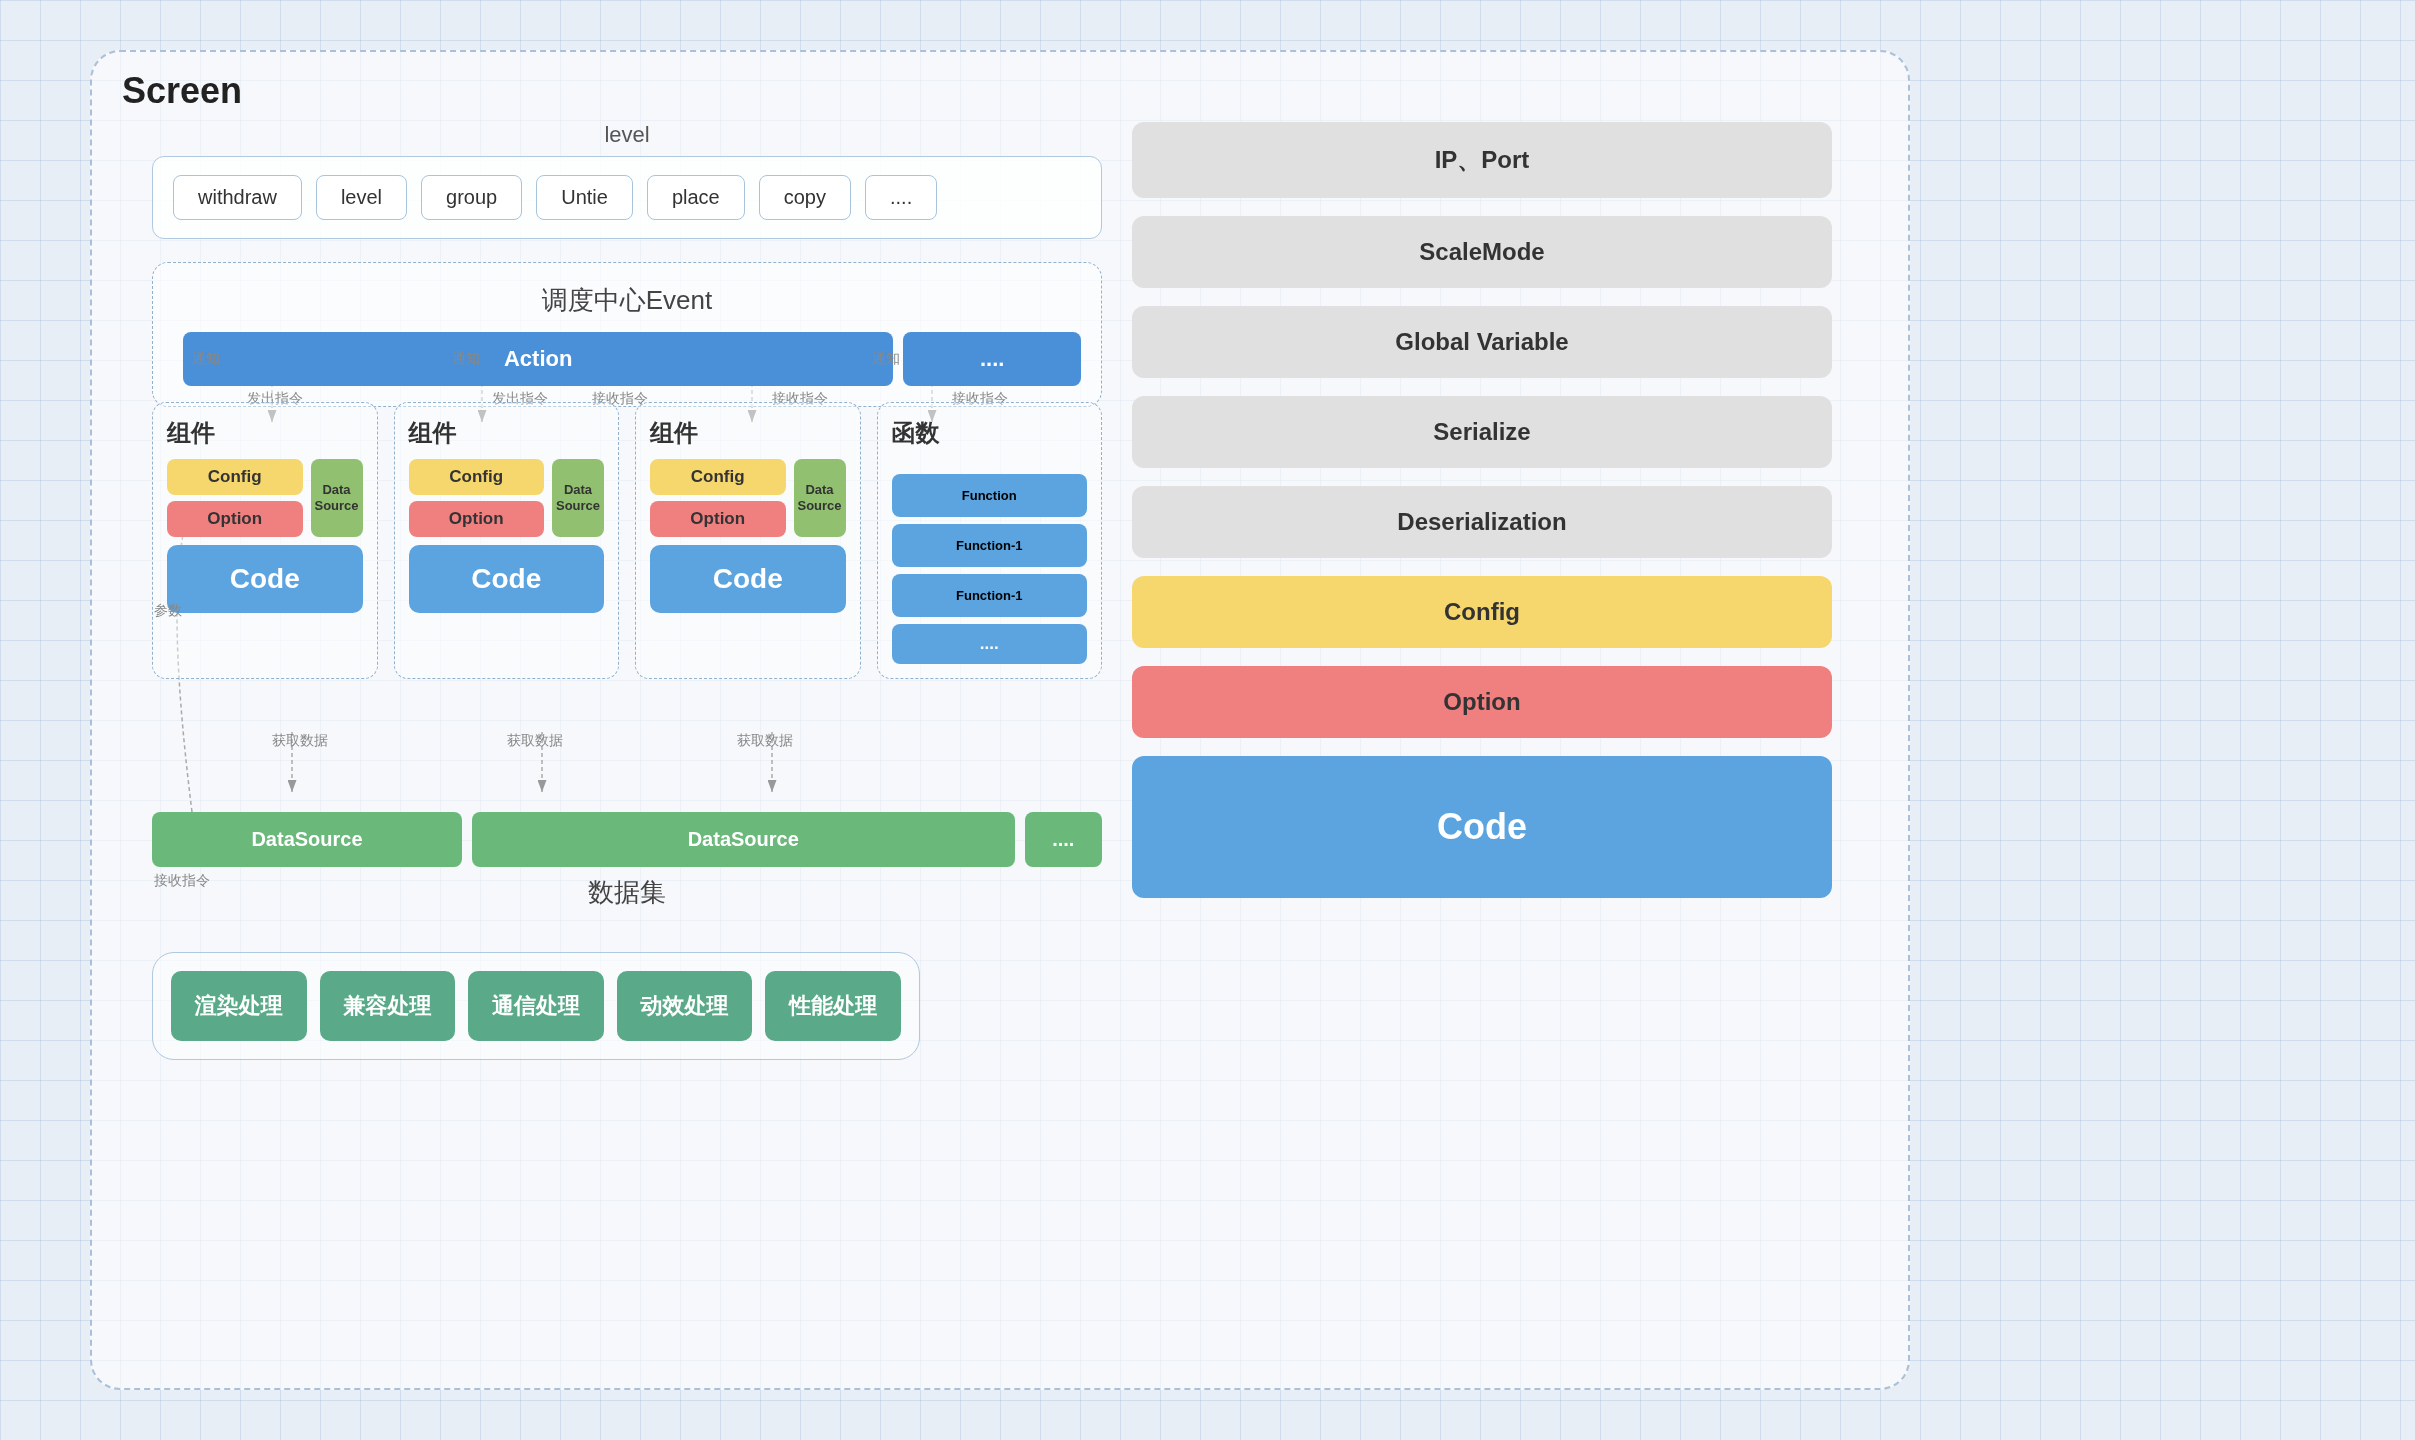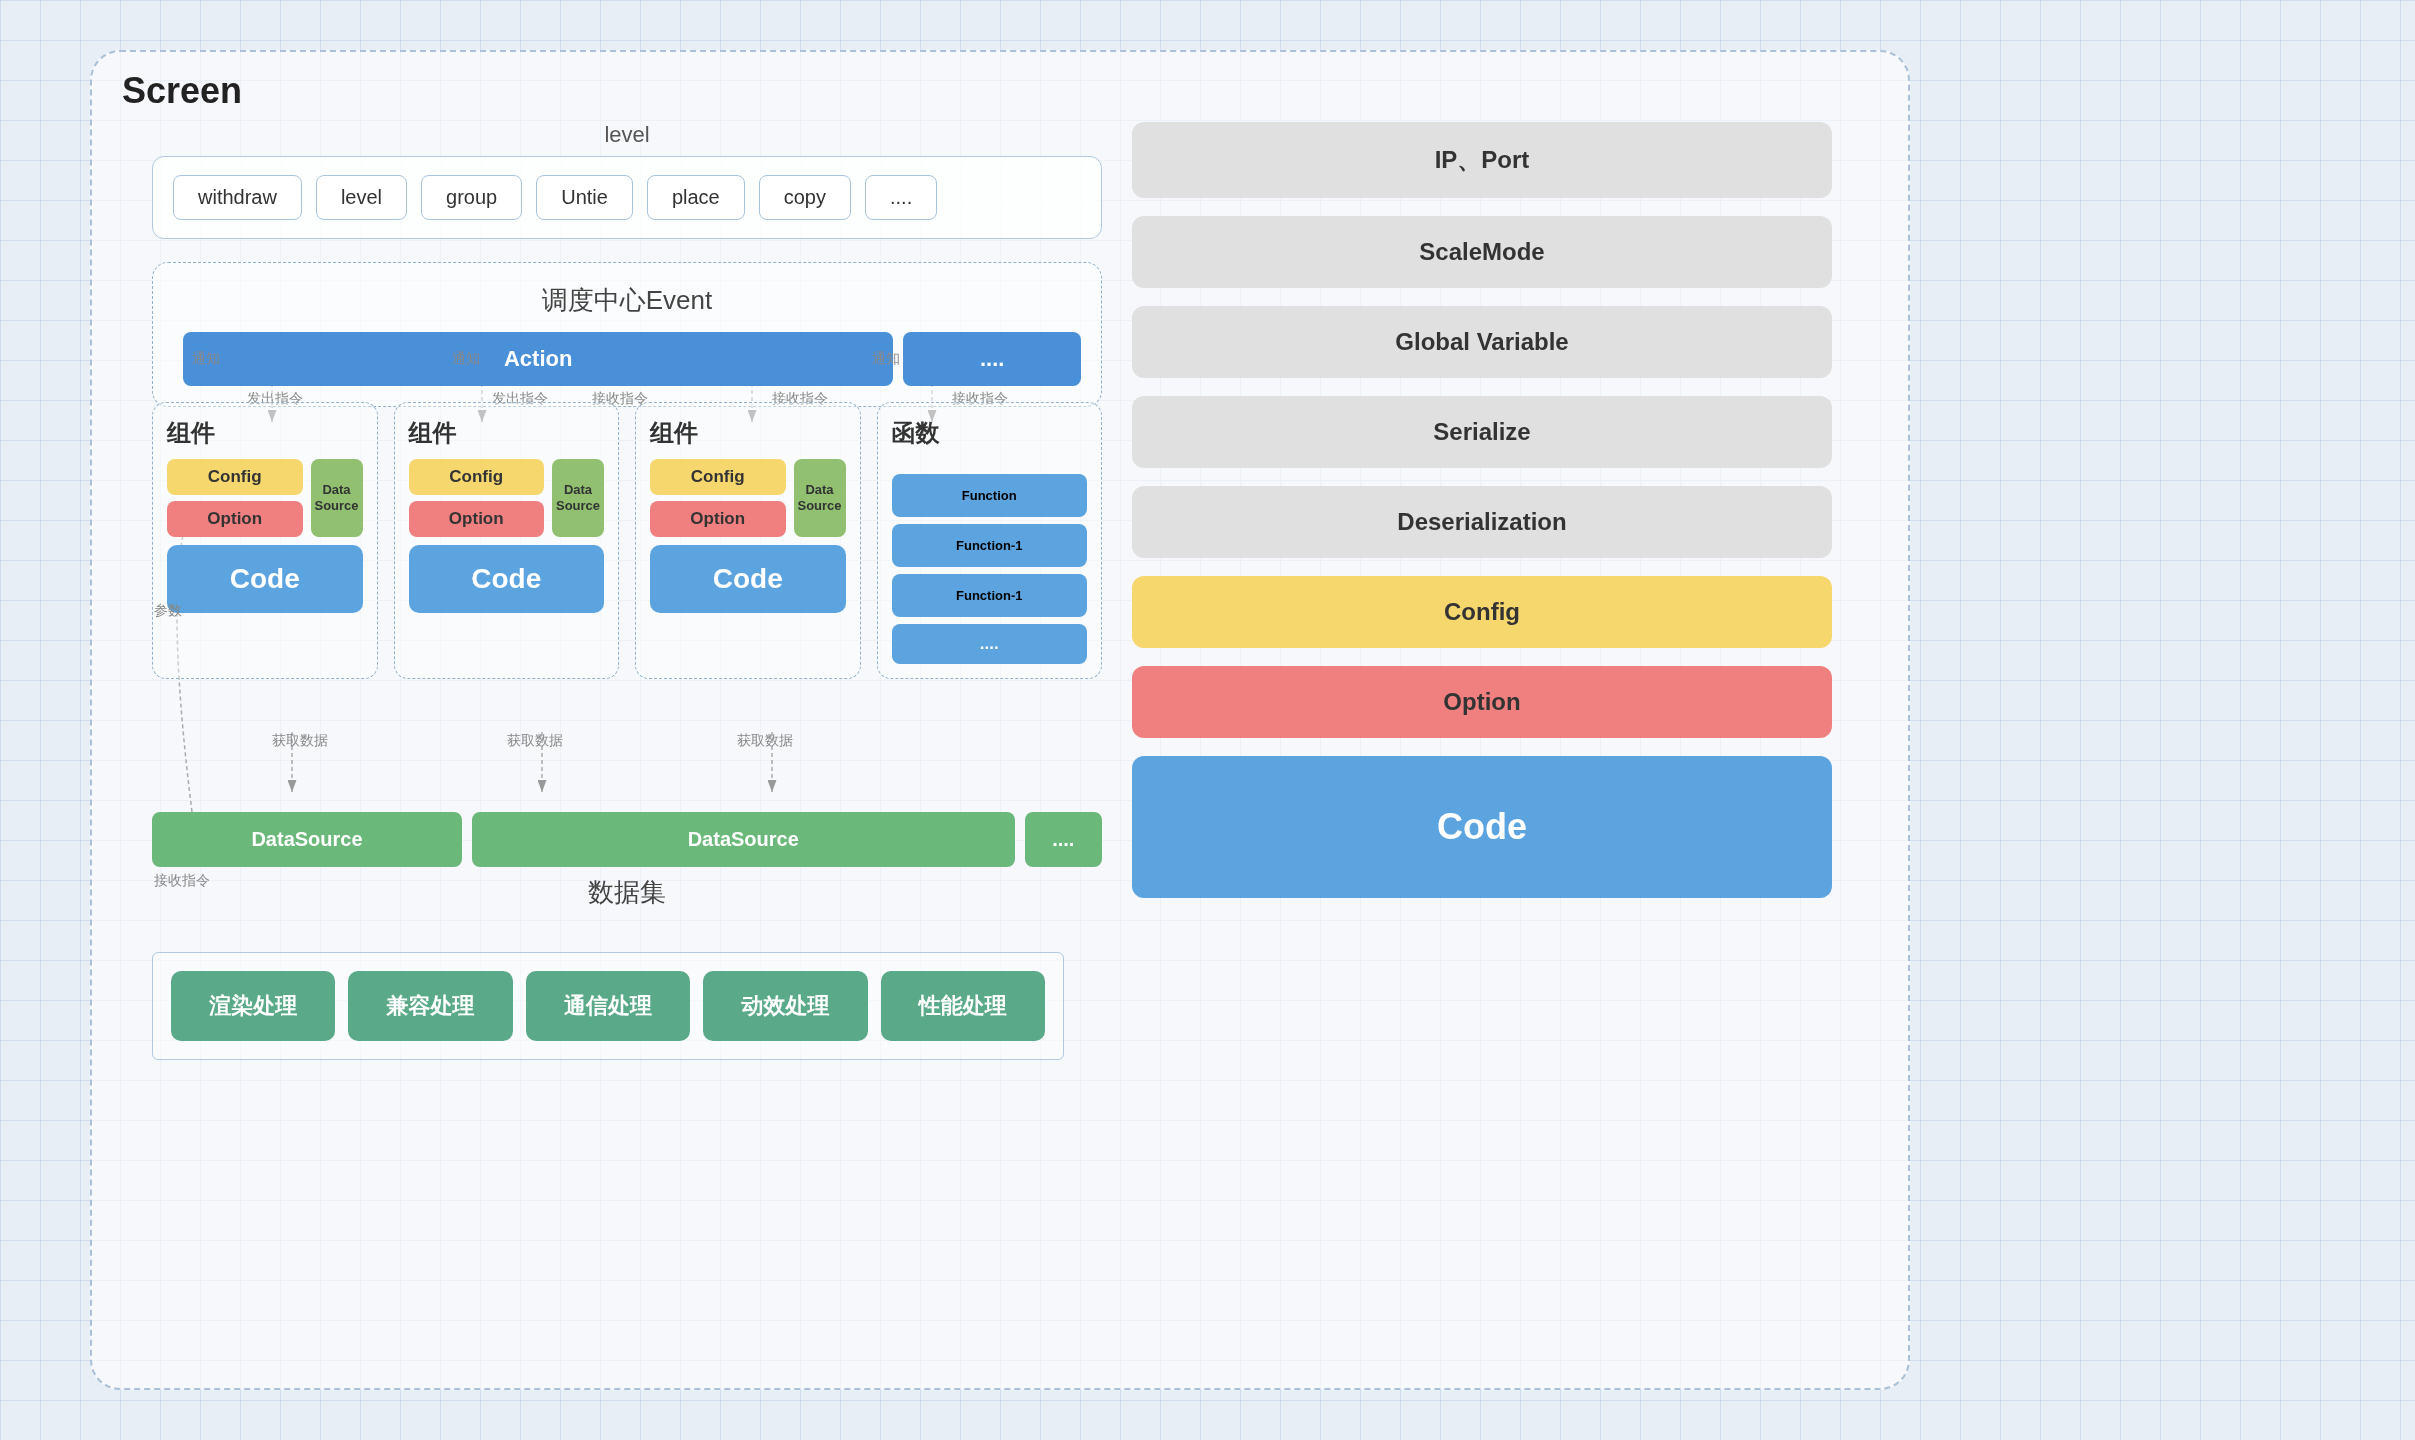--- a/index.html
+++ b/index.html
@@ -272,24 +272,24 @@
       font-size: 26px;
       color: #444;
       margin-top: 6px;
     }
 
     
     .processing-section {
       position: absolute;
       top: 900px;
       left: 60px;
-      width: 912px;
+      width: 768px;
       background: rgba(255,255,255,0.4);
       border: 1.5px solid #b0c8e0;
-      border-radius: 6px;
+      border-radius: 22px;
       padding: 18px;
       display: flex;
       gap: 13px;
     }
 
     .process-btn {
       background: #5aaa8a;
       border-radius: 10px;
       color: #fff;
       font-size: 22px;

